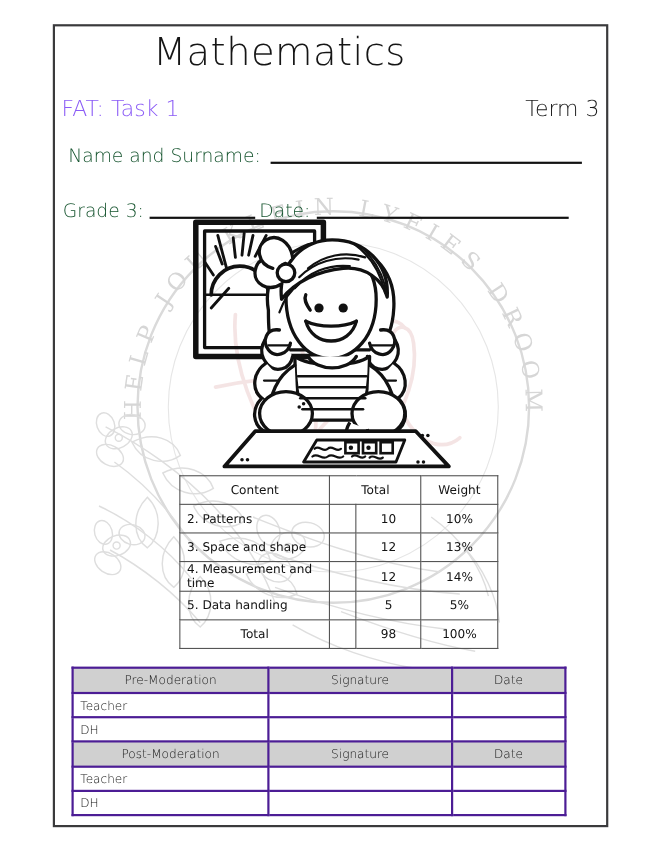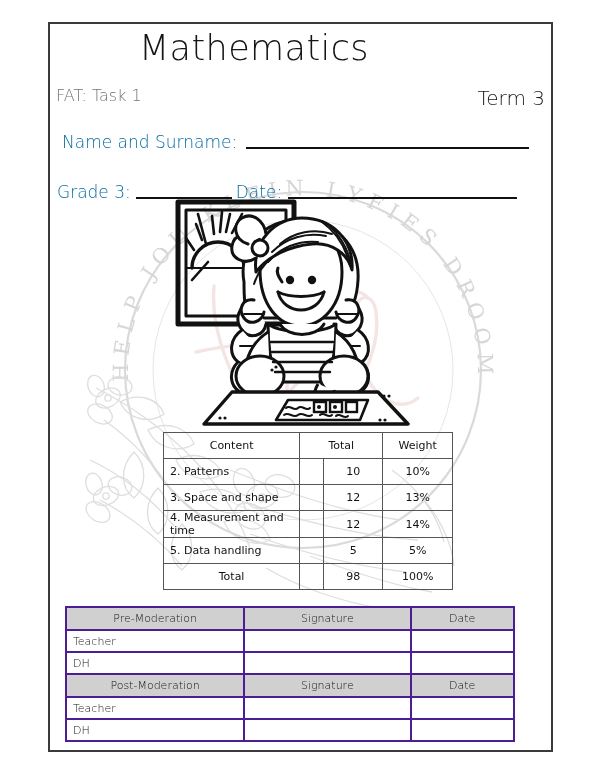--- a/index.html
+++ b/index.html
@@ -61,39 +61,39 @@
 
   .meta-row {
     position: absolute;
     left: 56px;
     top: 86px;
     width: 489px;
     height: 22px;
   }
   .meta-left {
     position: absolute; left: 0; top: 0;
-    font-size: 16px; color: #737373;
+    font-size: 20px; color: #8b5cf6;
     font-family: "DejaVu Sans", sans-serif; font-weight: 300;
   }
   .meta-right {
     position: absolute; right: 0; top: 0;
     font-size: 20px; color: #1a1a1a;
     font-family: "DejaVu Sans", sans-serif; font-weight: 300;
   }
 
   
   .field-row {
     position: absolute;
     display: flex;
     align-items: flex-end;
     height: 26px;
   }
   .field-label {
     font-size: 17px;
-    color: #0369a1;
+    color: #14532d;
     font-family: "DejaVu Sans", sans-serif;
     font-weight: 300;
     white-space: nowrap;
     line-height: 20px;
   }
   .rule {
     border-bottom: 2.2px solid #111;
     height: 0;
     margin-bottom: 3px;
   }

